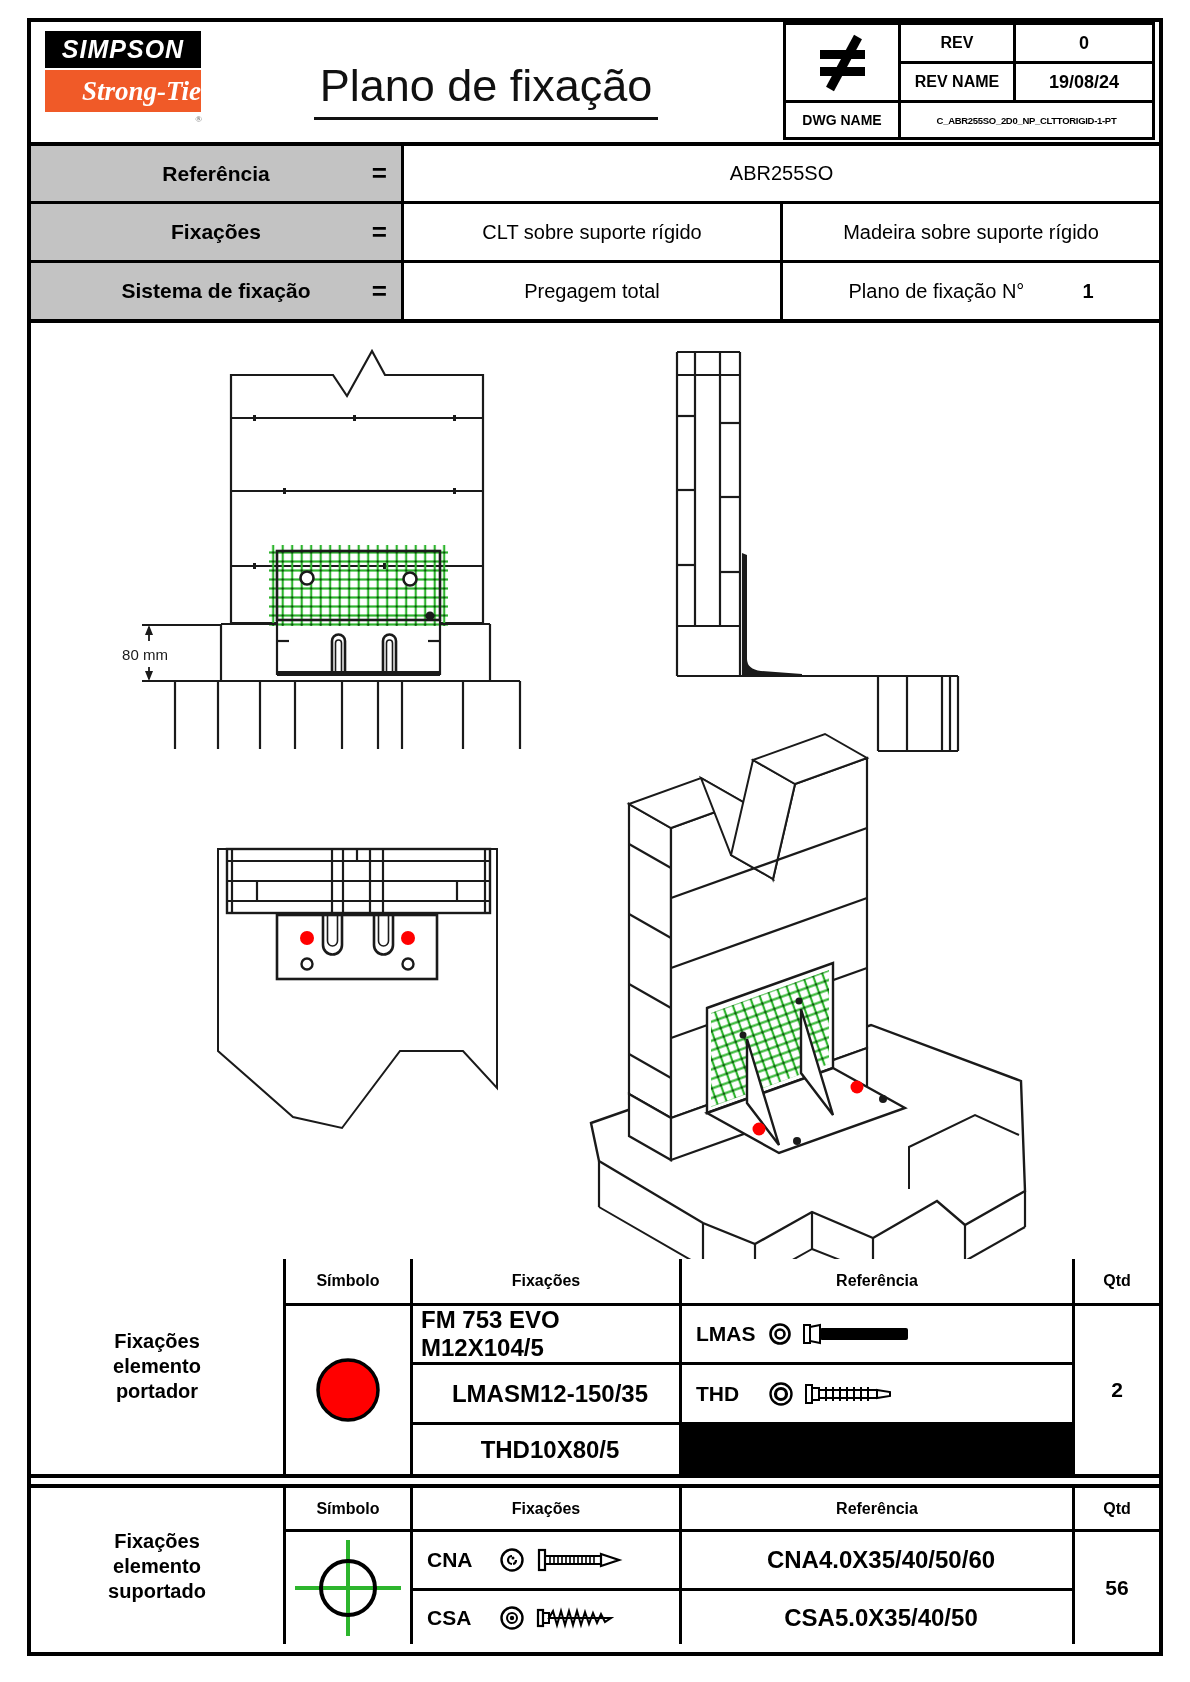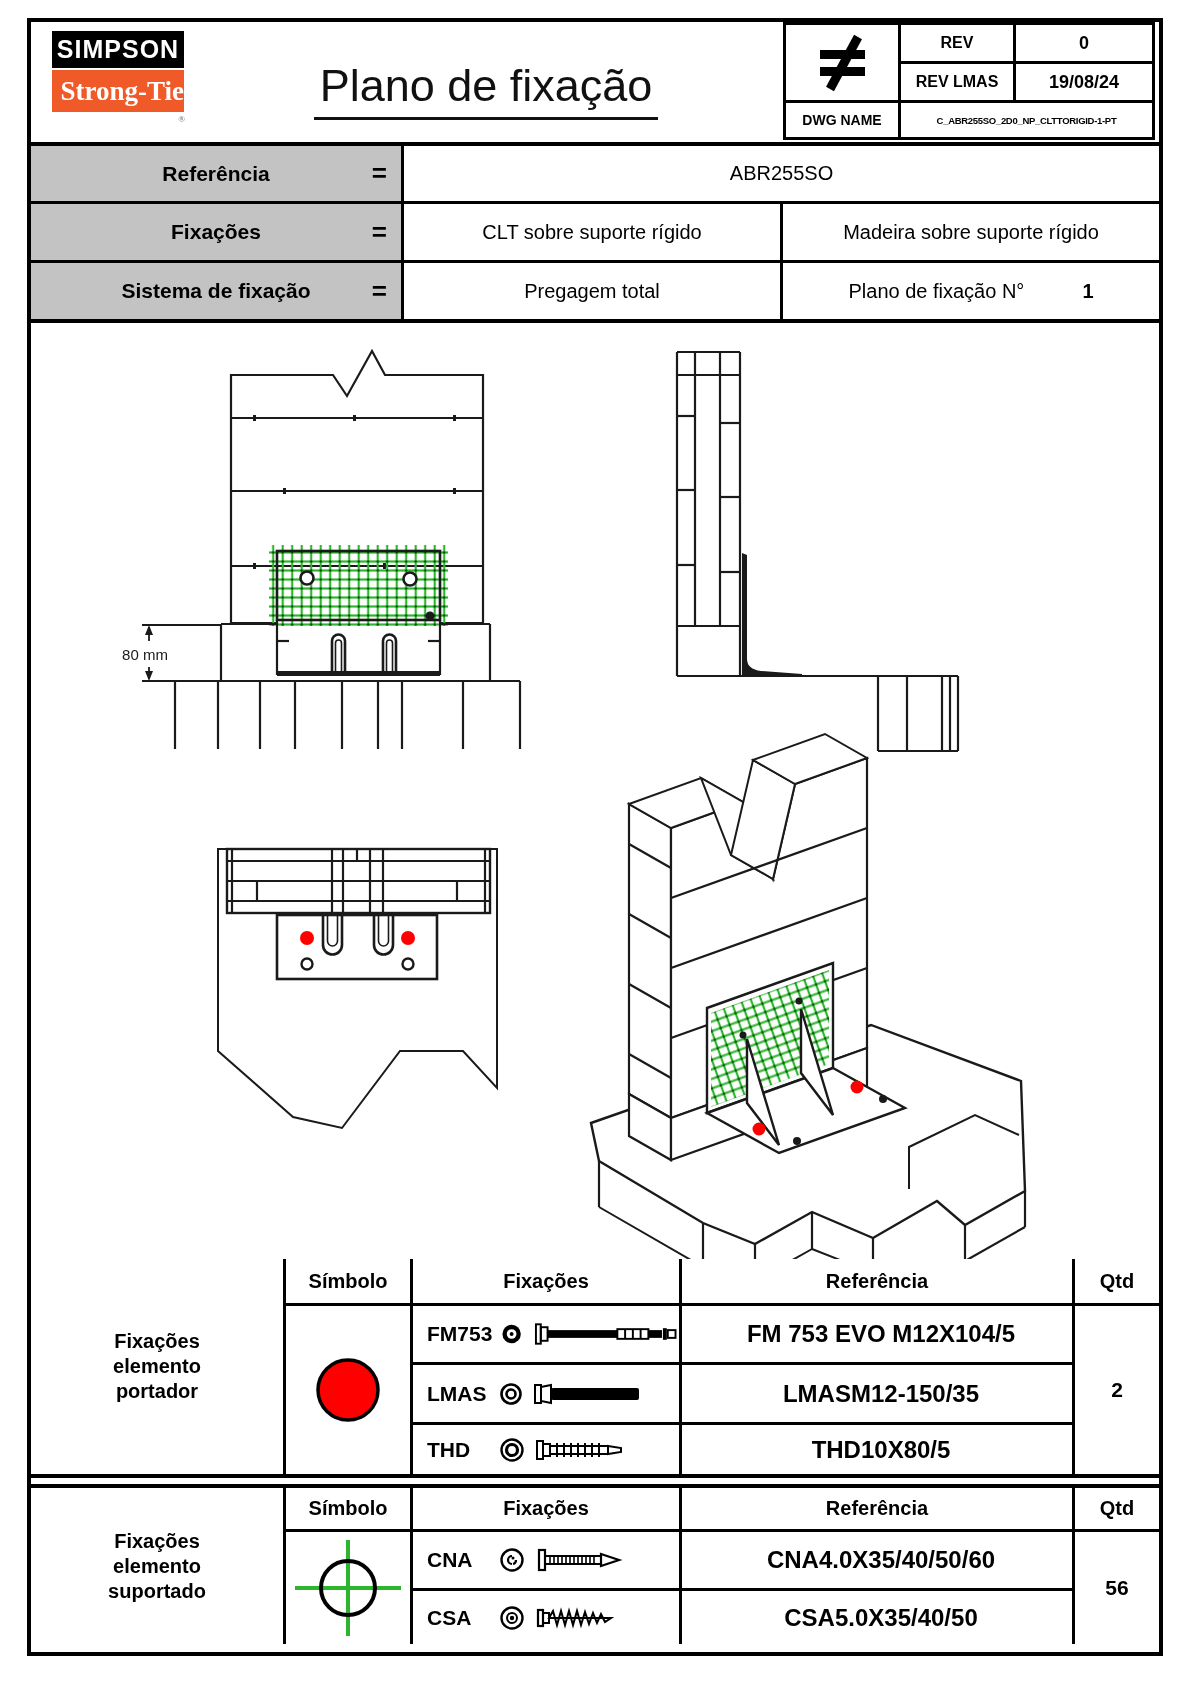--- a/index.html
+++ b/index.html
@@ -2,21 +2,21 @@
 <html><head>
 <meta charset="utf-8">
 <style>
   * { box-sizing: border-box; margin: 0; padding: 0; }
   body { font-family: "Liberation Sans", sans-serif; background: #fff; }
   .page { position: relative; width: 1190px; height: 1682px; background: #fff; overflow: hidden; }
   .sheet { position: absolute; left: 27px; top: 18px; width: 1136px; height: 1638px; border: 4px solid #000; background: #fff; }
 
   
   .header { position: relative; height: 124px; border-bottom: 4px solid #000; background: #fff; }
-  .logo { position: absolute; left: 21px; top: 9px; width: 132px; }
+  .logo { position: absolute; left: 14px; top: 9px; width: 156px; font-style: italic; }
   .logo-black { height: 37px; background: #000; color: #fff; display: flex; align-items: center; justify-content: center;
     font-size: 25px; font-weight: bold; letter-spacing: 1px; }
   .logo-orange { position: relative; height: 42px; margin-top: 2px; background: #f05a28; color: #fff; display: flex; align-items: center; justify-content: flex-end;
     font-family: "Liberation Serif", serif; font-size: 27px; font-weight: bold; }
   .logo-reg { position: absolute; right: -1px; bottom: -12px; font-size: 9px; color: #888; }
   .title-wrap { position: absolute; left: 165px; top: 0; width: 580px; height: 136px; display: flex; align-items: center; justify-content: center; }
   .title-wrap span { font-size: 45px; color: #111; border-bottom: 3px solid #111; padding: 0 6px 5px 6px; }
   .tb { position: absolute; left: 752px; top: 0; width: 372px; display: grid;
     grid-template-columns: 112px 112px 136px; grid-template-rows: 36px 36px 34px;
     gap: 3px; background: #000; border: 3px solid #000; }
@@ -40,21 +40,21 @@
   
   .drawing { position: relative; height: 936px; background: #fff; }
   .drawing svg { position: absolute; left: 0; top: 0; }
 
   
   .ftable { display: grid; grid-template-columns: 252px 124px 266px 390px 84px; gap: 3px; background: #000; }
   .ftable > div { background: #fff; display: flex; align-items: center; justify-content: center; }
   .t1 { grid-template-rows: 44px 56px 57px 49px; border-bottom: 4px solid #000; }
   .t2 { grid-template-rows: 41px 56px 53px; border-top: 4px solid #000; }
   .tgap { height: 6px; background: #fff; }
-  .hcell { background: #c3c3c3; font-size: 20px; font-weight: bold; }
+  .hcell { background: #c3c3c3; font-size: 16px; font-weight: bold; }
   .glabel { background: #c3c3c3; font-size: 20px; font-weight: bold; text-align: center; white-space: pre-line; line-height: 1.25; }
   .t1 .glabel { grid-row: 1 / 5; grid-column: 1; }
   .t2 .glabel { grid-row: 1 / 4; grid-column: 1; }
   .t1 .symcell { grid-row: 2 / 5; grid-column: 2; }
   .t2 .symcell { grid-row: 2 / 4; grid-column: 2; }
   .t1 .qtycell { grid-row: 2 / 5; grid-column: 5; }
   .t2 .qtycell { grid-row: 2 / 4; grid-column: 5; }
   .qtycell { font-size: 21px; font-weight: bold; }
   .fixcell { justify-content: flex-start !important; padding-left: 14px; gap: 10px; }
   .fixcell .code { font-size: 21px; font-weight: bold; min-width: 62px; }
@@ -80,21 +80,21 @@
     <div class="tb">
       <div class="sym">
         <svg width="66" height="60" viewBox="0 0 66 60">
           <rect x="11" y="17" width="45" height="9" fill="#000"></rect>
           <rect x="11" y="34" width="45" height="9" fill="#000"></rect>
           <line x1="21" y1="56" x2="49" y2="4" stroke="#000" stroke-width="9"></line>
         </svg>
       </div>
       <div class="lab">REV</div>
       <div class="val">0</div>
-      <div class="lab">REV LMAS</div>
+      <div class="lab">REV NAME</div>
       <div class="val">19/08/24</div>
       <div class="dwg-lab">DWG NAME</div>
       <div class="dwg-val">C_ABR255SO_2D0_NP_CLTTORIGID-1-PT</div>
     </div>
   </div>
 
   <div class="info">
     <div class="lbl">
       <span>Referência</span>
       <span class="eq">=</span>
@@ -315,40 +315,20 @@
     <div class="hcell">Fixações</div>
     <div class="hcell">Referência</div>
     <div class="hcell">Qtd</div>
 
     <div class="symcell">
       <svg width="74" height="74" viewBox="0 0 74 74">
         <circle cx="37" cy="37" r="30" fill="#ff0000" stroke="#000" stroke-width="3.5"></circle>
       </svg>
     </div>
 
-    <div class="fixcell">
-      <span class="code">FM753</span>
-      <svg width="24" height="24" viewBox="0 0 24 24">
-        <circle cx="12" cy="12" r="9.5" fill="#000"></circle>
-            <circle cx="12" cy="12" r="5" fill="#fff"></circle>
-            <circle cx="12" cy="12" r="2" fill="#000"></circle>
-      </svg>
-      <svg width="150" height="26" viewBox="0 0 150 26">
-        <rect x="2" y="3" width="5" height="20" fill="none" stroke="#000" stroke-width="2"></rect>
-        <rect x="7" y="6" width="7" height="14" fill="none" stroke="#000" stroke-width="2"></rect>
-        <rect x="14" y="9" width="72" height="8" fill="#000"></rect>
-        <rect x="86" y="8" width="32" height="10" fill="#fff" stroke="#000" stroke-width="2"></rect>
-        <line x1="94" y1="8" x2="94" y2="18" stroke="#000" stroke-width="2"></line>
-        <line x1="102" y1="8" x2="102" y2="18" stroke="#000" stroke-width="2"></line>
-        <line x1="110" y1="8" x2="110" y2="18" stroke="#000" stroke-width="2"></line>
-        <rect x="118" y="9" width="14" height="8" fill="#000"></rect>
-        <rect x="133" y="7" width="4" height="12" fill="#000"></rect>
-        <rect x="138" y="9" width="8" height="8" fill="none" stroke="#000" stroke-width="2"></rect>
-      </svg>
-    </div>
     <div class="refcell">FM 753 EVO M12X104/5</div>
 
     <div class="fixcell">
       <span class="code">LMAS</span>
       <svg width="24" height="24" viewBox="0 0 24 24">
         <circle cx="12" cy="12" r="9.5" fill="none" stroke="#000" stroke-width="2.6"></circle>
         <circle cx="12" cy="12" r="4.5" fill="none" stroke="#000" stroke-width="2.6"></circle>
       </svg>
       <svg width="130" height="26" viewBox="0 0 130 26">
         <rect x="2" y="4" width="6" height="18" fill="none" stroke="#000" stroke-width="2"></rect>

